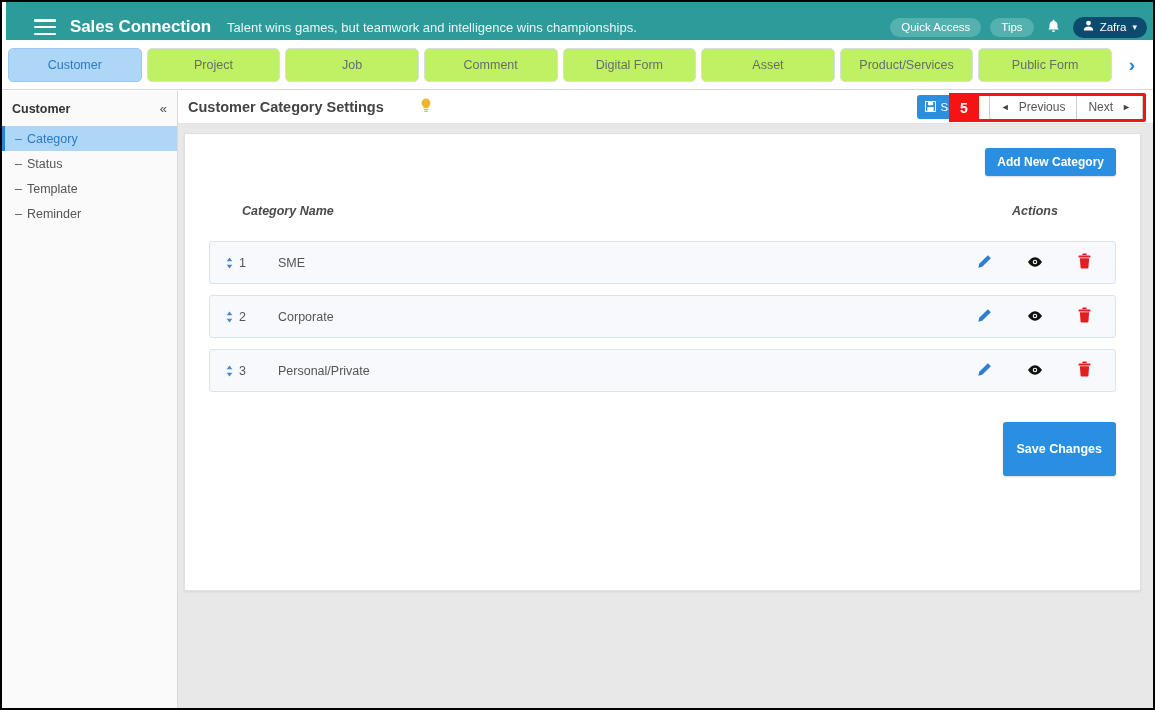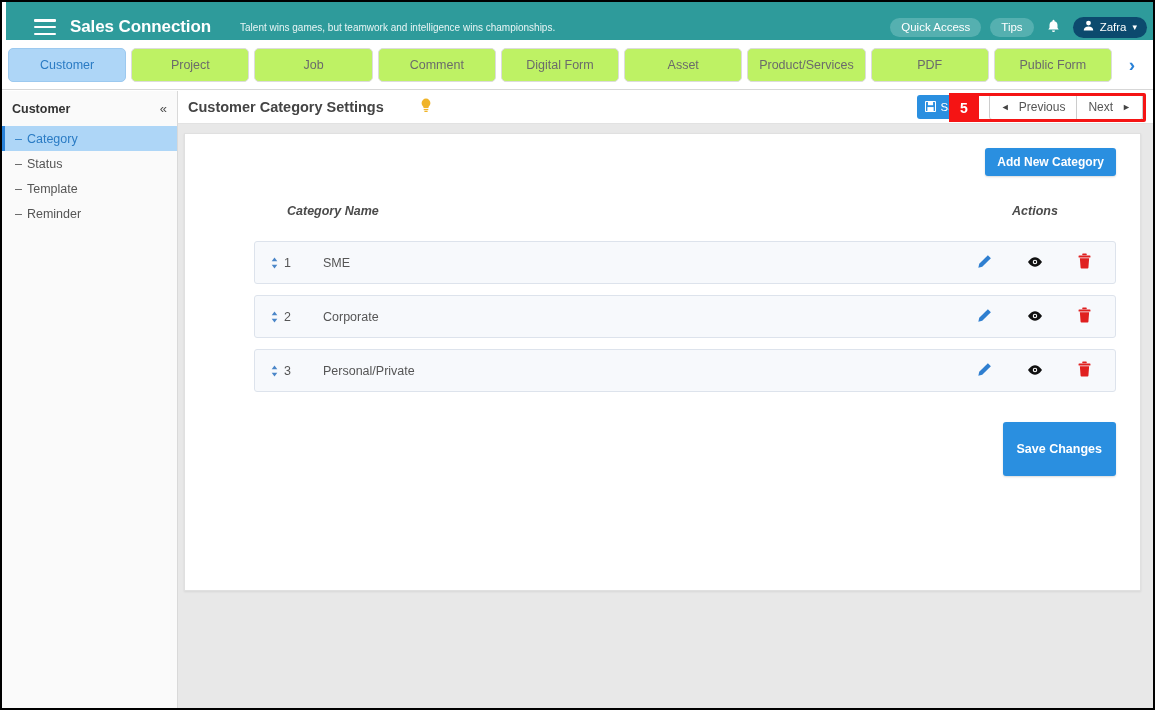--- a/index.html
+++ b/index.html
@@ -30,21 +30,21 @@
     width: 22px; height: 16px;
     display: flex; flex-direction: column; justify-content: space-between;
     cursor: pointer; margin-right: 14px;
   }
   .hamburger span { display: block; height: 2.5px; background: #fff; border-radius: 1px; }
   .brand {
     font-size: 17px; font-weight: bold; letter-spacing: -0.1px;
     color: #ffffff; white-space: nowrap;
   }
   .tagline {
-    font-size: 10px; color: #e8f5f5; margin-left: 29px; white-space: nowrap;
+    font-size: 13px; color: #e8f5f5; margin-left: 16px; white-space: nowrap;
   }
   .topbar-right {
     margin-left: auto; display: flex; align-items: center; gap: 9px;
   }
   .pill {
     background: #55b0b0; color: #fff;
     border-radius: 11px; font-size: 11.5px;
     padding: 3px 11px 4px; white-space: nowrap; cursor: pointer;
   }
   .bell-icon { font-size: 15px; color: #fff; cursor: pointer; padding: 0 4px; line-height: 1; }
@@ -189,21 +189,21 @@
 
   
   .card {
     position: absolute;
     left: 6px; top: 42px;
     width: 957px; height: 458px;
     background: #ffffff;
     border: 1px solid #e0e0e0;
     box-shadow: 0 1px 2px rgba(0,0,0,0.08);
   }
-  .card-inner { padding: 14px 24px 0 24px; margin-left: 45px; }
+  .card-inner { padding: 14px 24px 0 24px; }
   .addnew-row { display: flex; justify-content: flex-end; }
   .add-new-btn {
     background: #2a8fe0; color: #fff;
     border: none; border-radius: 3px;
     font-size: 12px; font-weight: bold;
     padding: 7px 12px;
     cursor: pointer; white-space: nowrap;
     box-shadow: 0 1px 2px rgba(0,0,0,0.15);
   }
   .table-head {
@@ -291,21 +291,20 @@
   </div>
 
   <div class="tabstrip">
     <div class="tab active">Customer</div>
     <div class="tab">Project</div>
     <div class="tab">Job</div>
     <div class="tab">Comment</div>
     <div class="tab">Digital Form</div>
     <div class="tab">Asset</div>
     <div class="tab">Product/Services</div>
-    <div class="tab">PDF</div>
     <div class="tab">Public Form</div>
     <div class="tab-next">›</div>
   </div>
 
   <div class="body-area">
 
     <div class="sidebar">
       <div class="sidebar-head">
         <span class="title">Customer</span>
         <span class="collapse-icon">«</span>

